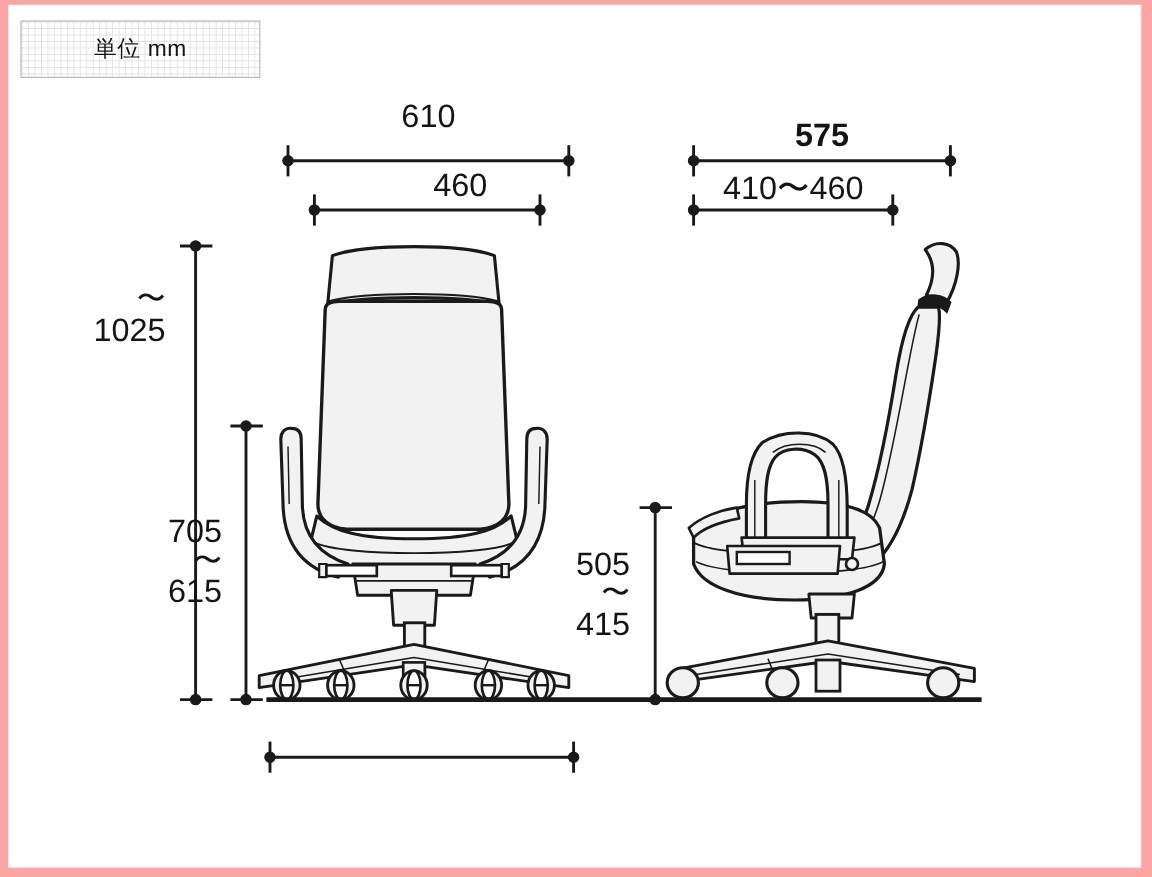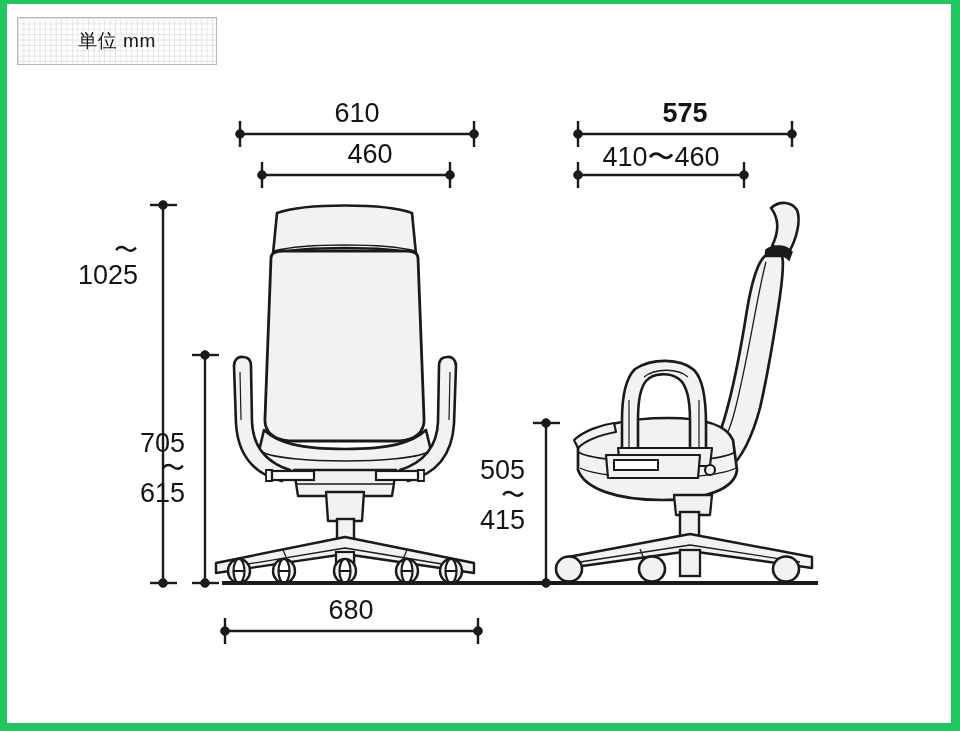--- a/index.html
+++ b/index.html
@@ -8,21 +8,21 @@
     padding: 0;
     background: #f5f5f5;
   }
   body {
     font-family: "Liberation Sans", "DejaVu Sans", sans-serif;
   }
   #page {
     position: relative;
     width: 960px;
     height: 731px;
-    background: #22c55e;
+    background: #fca5a5;
     overflow: hidden;
   }
   #sheet {
     position: absolute;
     left: 7px;
     top: 4px;
     width: 944px;
     height: 719px;
     background: #ffffff;
   }
@@ -314,23 +314,23 @@
         <circle cx="225" cy="631" r="4.3"></circle>
         <circle cx="478" cy="631" r="4.3"></circle>
       </g>
     </g>
   </svg>
 
   <div id="unit-box">
     <span id="unit-label">単位 mm</span>
   </div>
 
-  <div class="dimtext" style="left:307px; top:98px; width:100px;">610</div>
-
-  <div class="dimtext" style="left:320px; top:139px; width:100px;">460</div>
+  <div class="dimtext" style="left:307px; top:82px; width:100px;">610</div>
+
+  <div class="dimtext" style="left:306px; top:139px; width:100px;text-align:right;">460</div>
 
   <div class="dimtext" style="left:635px; top:98px; width:100px;font-weight:bold;">575</div>
 
   <div class="dimtext" style="left:586px; top:139px; width:150px;">410〜460</div>
 
   <div class="dimtext vstack" style="left:28px; top:238px; width:110px;">
     <div style="font-size:24px;">〜</div>
     <div>1025</div>
   </div>
 
@@ -339,15 +339,14 @@
     <div style="font-size:24px;">〜</div>
     <div>615</div>
   </div>
 
   <div class="dimtext vstack" style="left:430px; top:457px; width:95px;">
     <div>505</div>
     <div style="font-size:24px;">〜</div>
     <div>415</div>
   </div>
 
-  <div class="dimtext" style="left:301px; top:595px; width:100px;">680</div>
 
 </div>
 
 </body></html>

